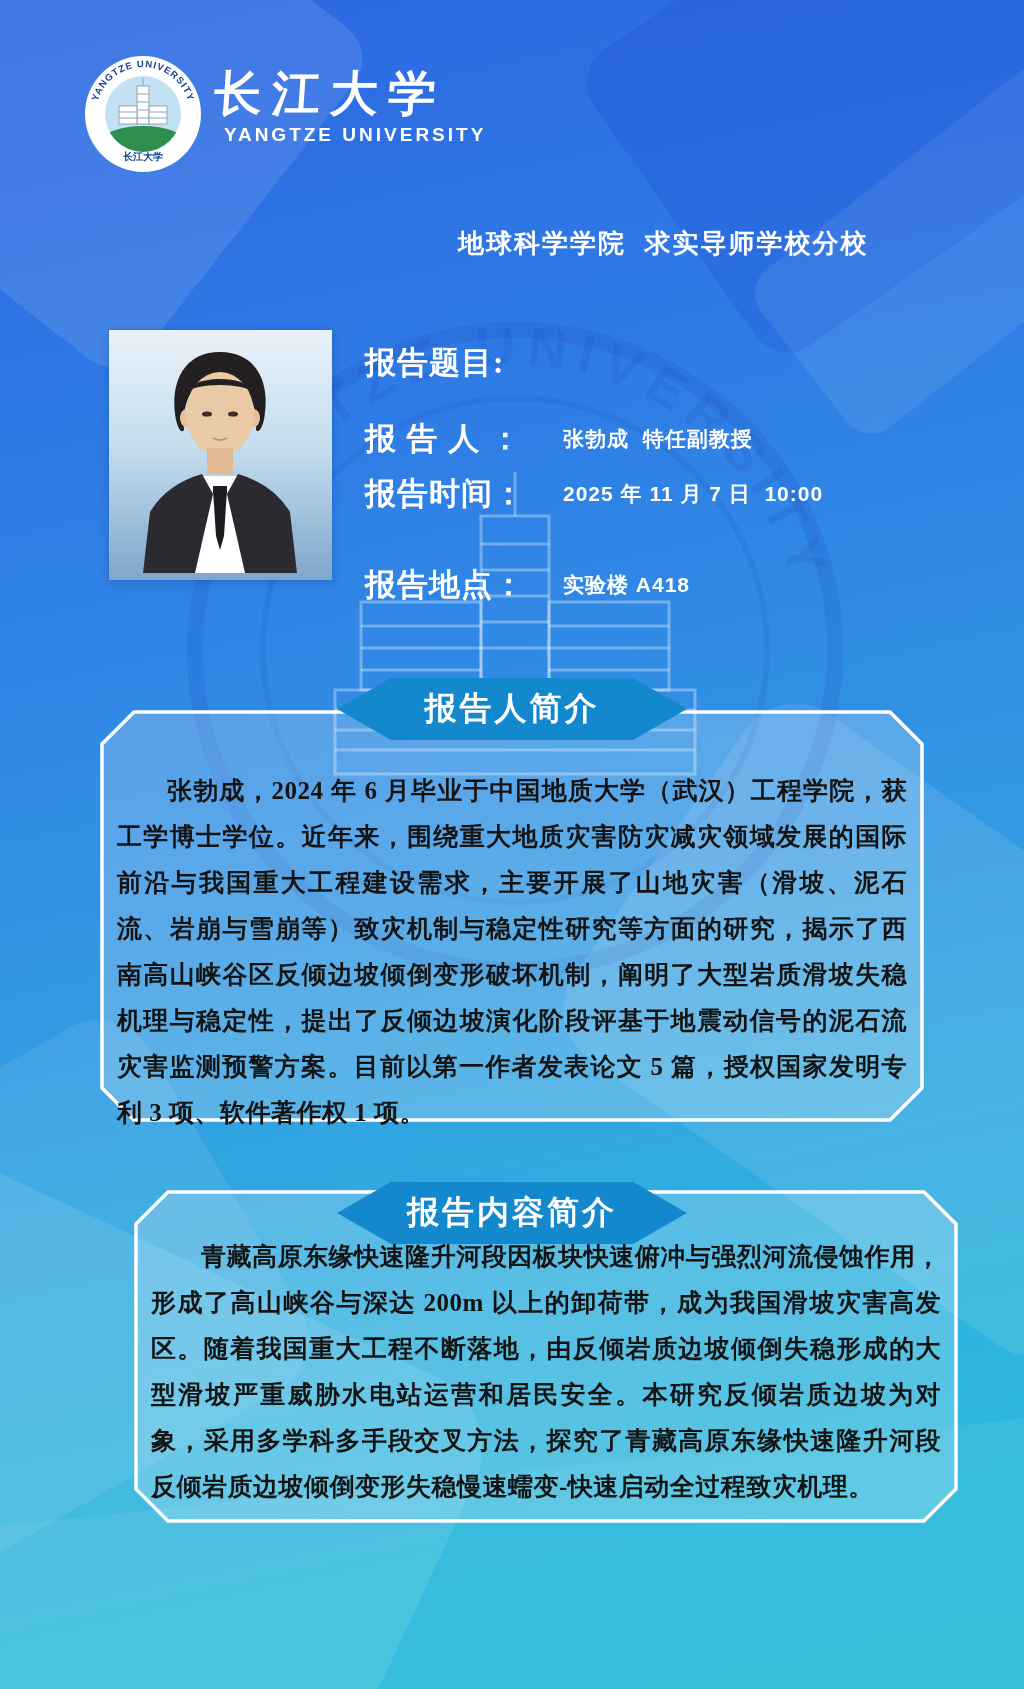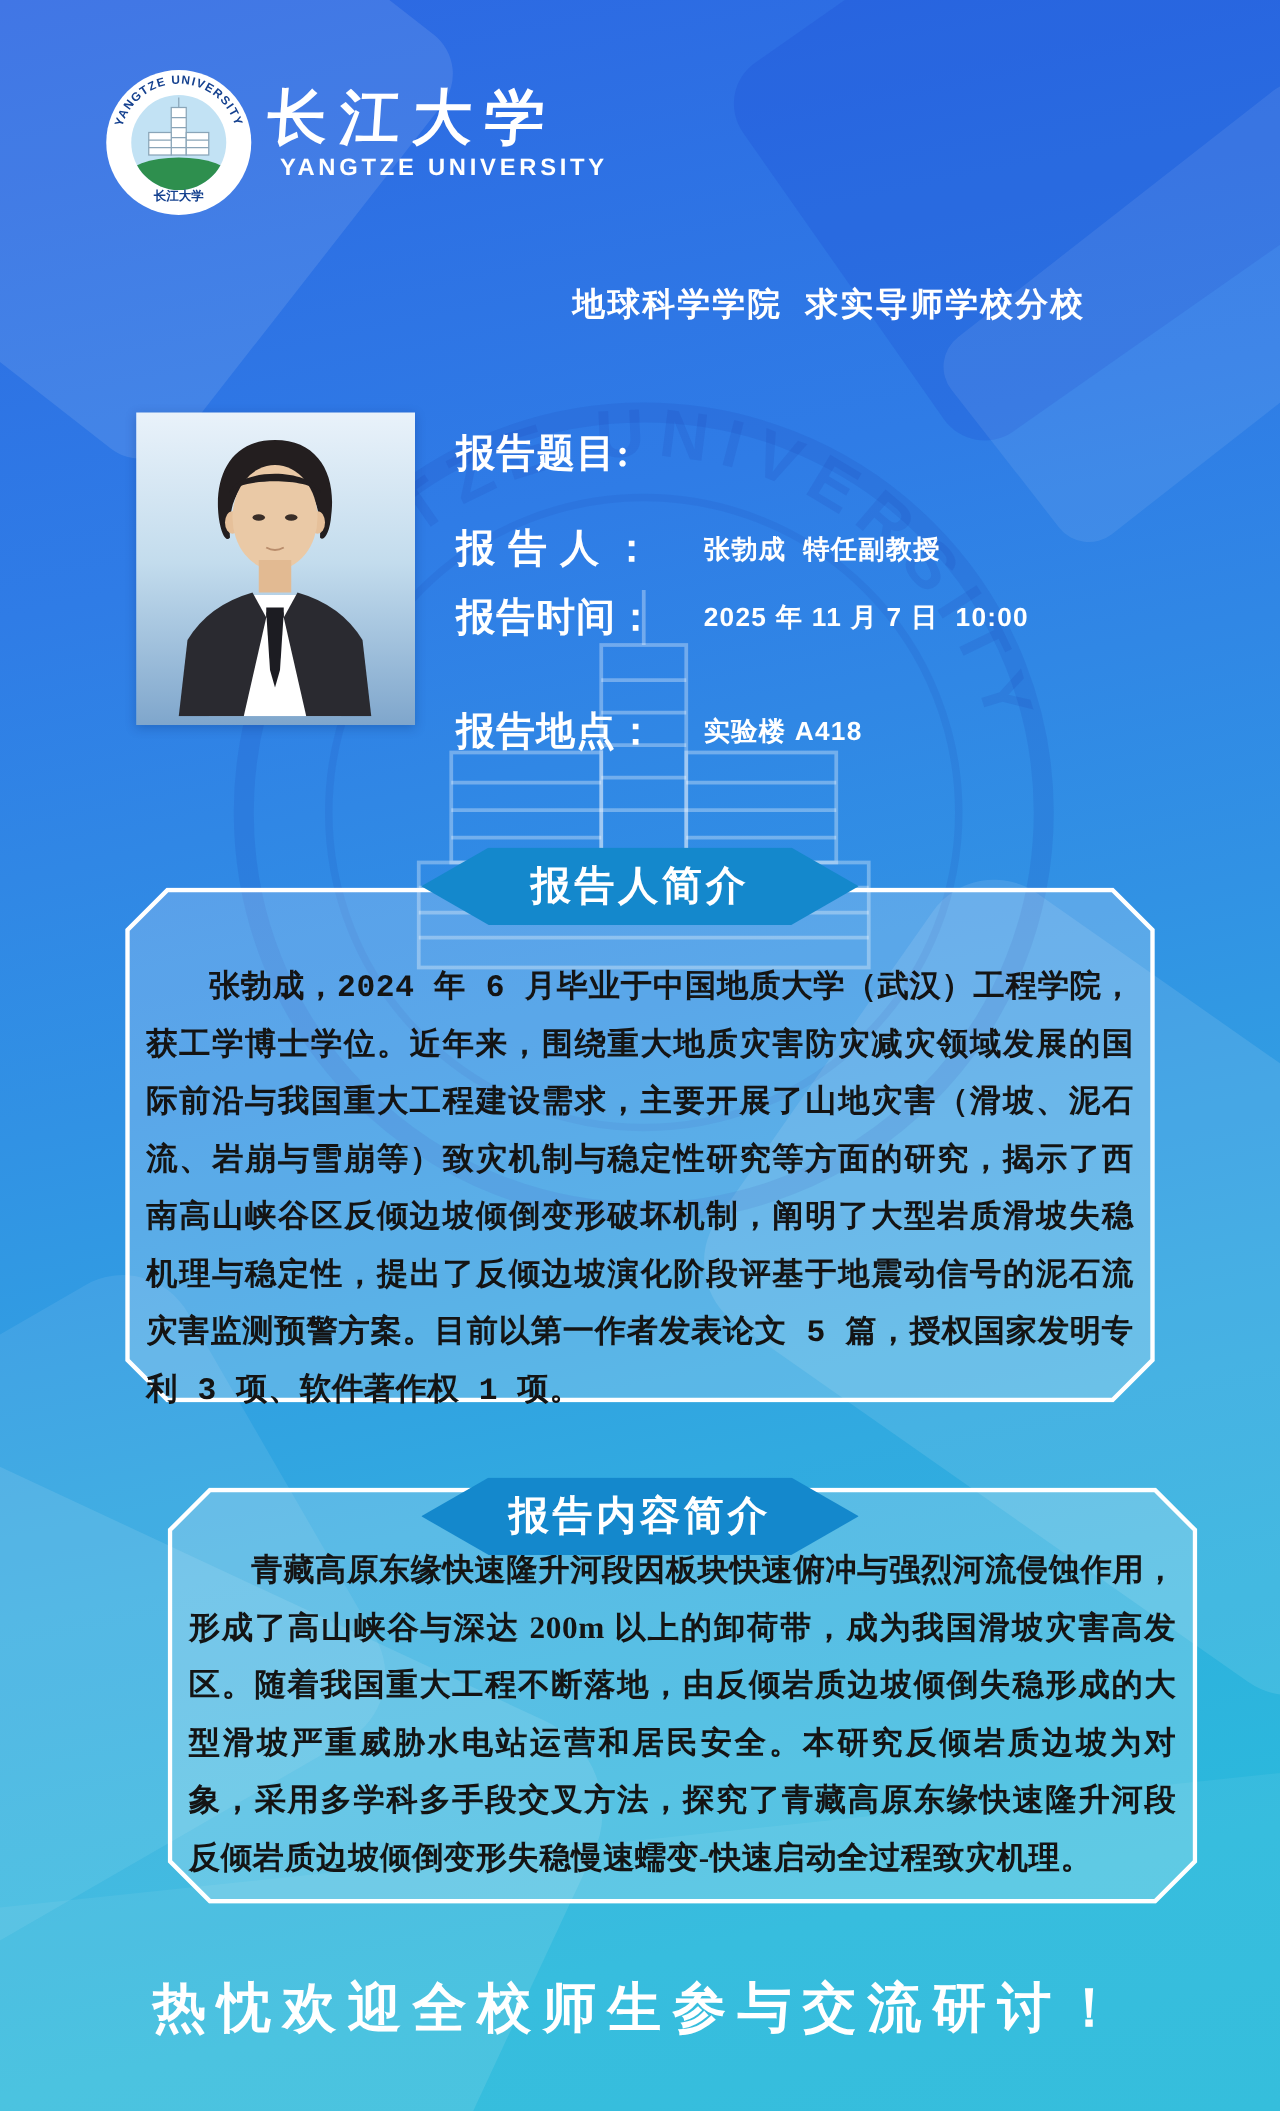--- a/index.html
+++ b/index.html
@@ -70,21 +70,21 @@
     clip-path:polygon(54px 0,296px 0,100% 50%,296px 100%,54px 100%,0 50%);
   }
   .banner1{top:678px;}
   .banner2{top:1158px;margin-top:24px;}
   .section-body{
     position:relative;margin:0;color:#141414;text-align:justify;
     font-family:"Liberation Serif",serif;font-weight:600;
     font-size:25px;line-height:46px;letter-spacing:0.5px;
     padding:0 17px;text-indent:2em;
   }
-  .box1 .section-body{padding-top:58px;font-family:Liberation Mono, monospace;}
+  .box1 .section-body{padding-top:58px;}
   .box2 .section-body{padding-top:44px;}
 
   .footer{
     position:absolute;left:0;right:0;top:1578px;z-index:2;color:#fff;text-align:center;
     font-family:"Liberation Serif",serif;font-weight:700;font-size:43px;letter-spacing:9px;
   }
 </style>
 </head>
 <body>
 
@@ -196,15 +196,14 @@
   </div>
 
   <div class="section-banner banner2">报告内容简介</div>
   <div class="section-box box2">
     <svg class="frame" width="824" height="333" viewBox="0 0 824 333">
       <polygon points="34,2 790,2 822,34 822,299 790,331 34,331 2,299 2,34" fill="rgba(255,255,255,0.20)" stroke="#ffffff" stroke-width="3.5"></polygon>
     </svg>
     <p class="section-body">青藏高原东缘快速隆升河段因板块快速俯冲与强烈河流侵蚀作用，形成了高山峡谷与深达 200m 以上的卸荷带，成为我国滑坡灾害高发区。随着我国重大工程不断落地，由反倾岩质边坡倾倒失稳形成的大型滑坡严重威胁水电站运营和居民安全。本研究反倾岩质边坡为对象，采用多学科多手段交叉方法，探究了青藏高原东缘快速隆升河段反倾岩质边坡倾倒变形失稳慢速蠕变-快速启动全过程致灾机理。</p>
   </div>
 
-  <div class="footer">热忱欢迎全校师生参与交流研讨！</div>
 
 </div>
 
 </body></html>

